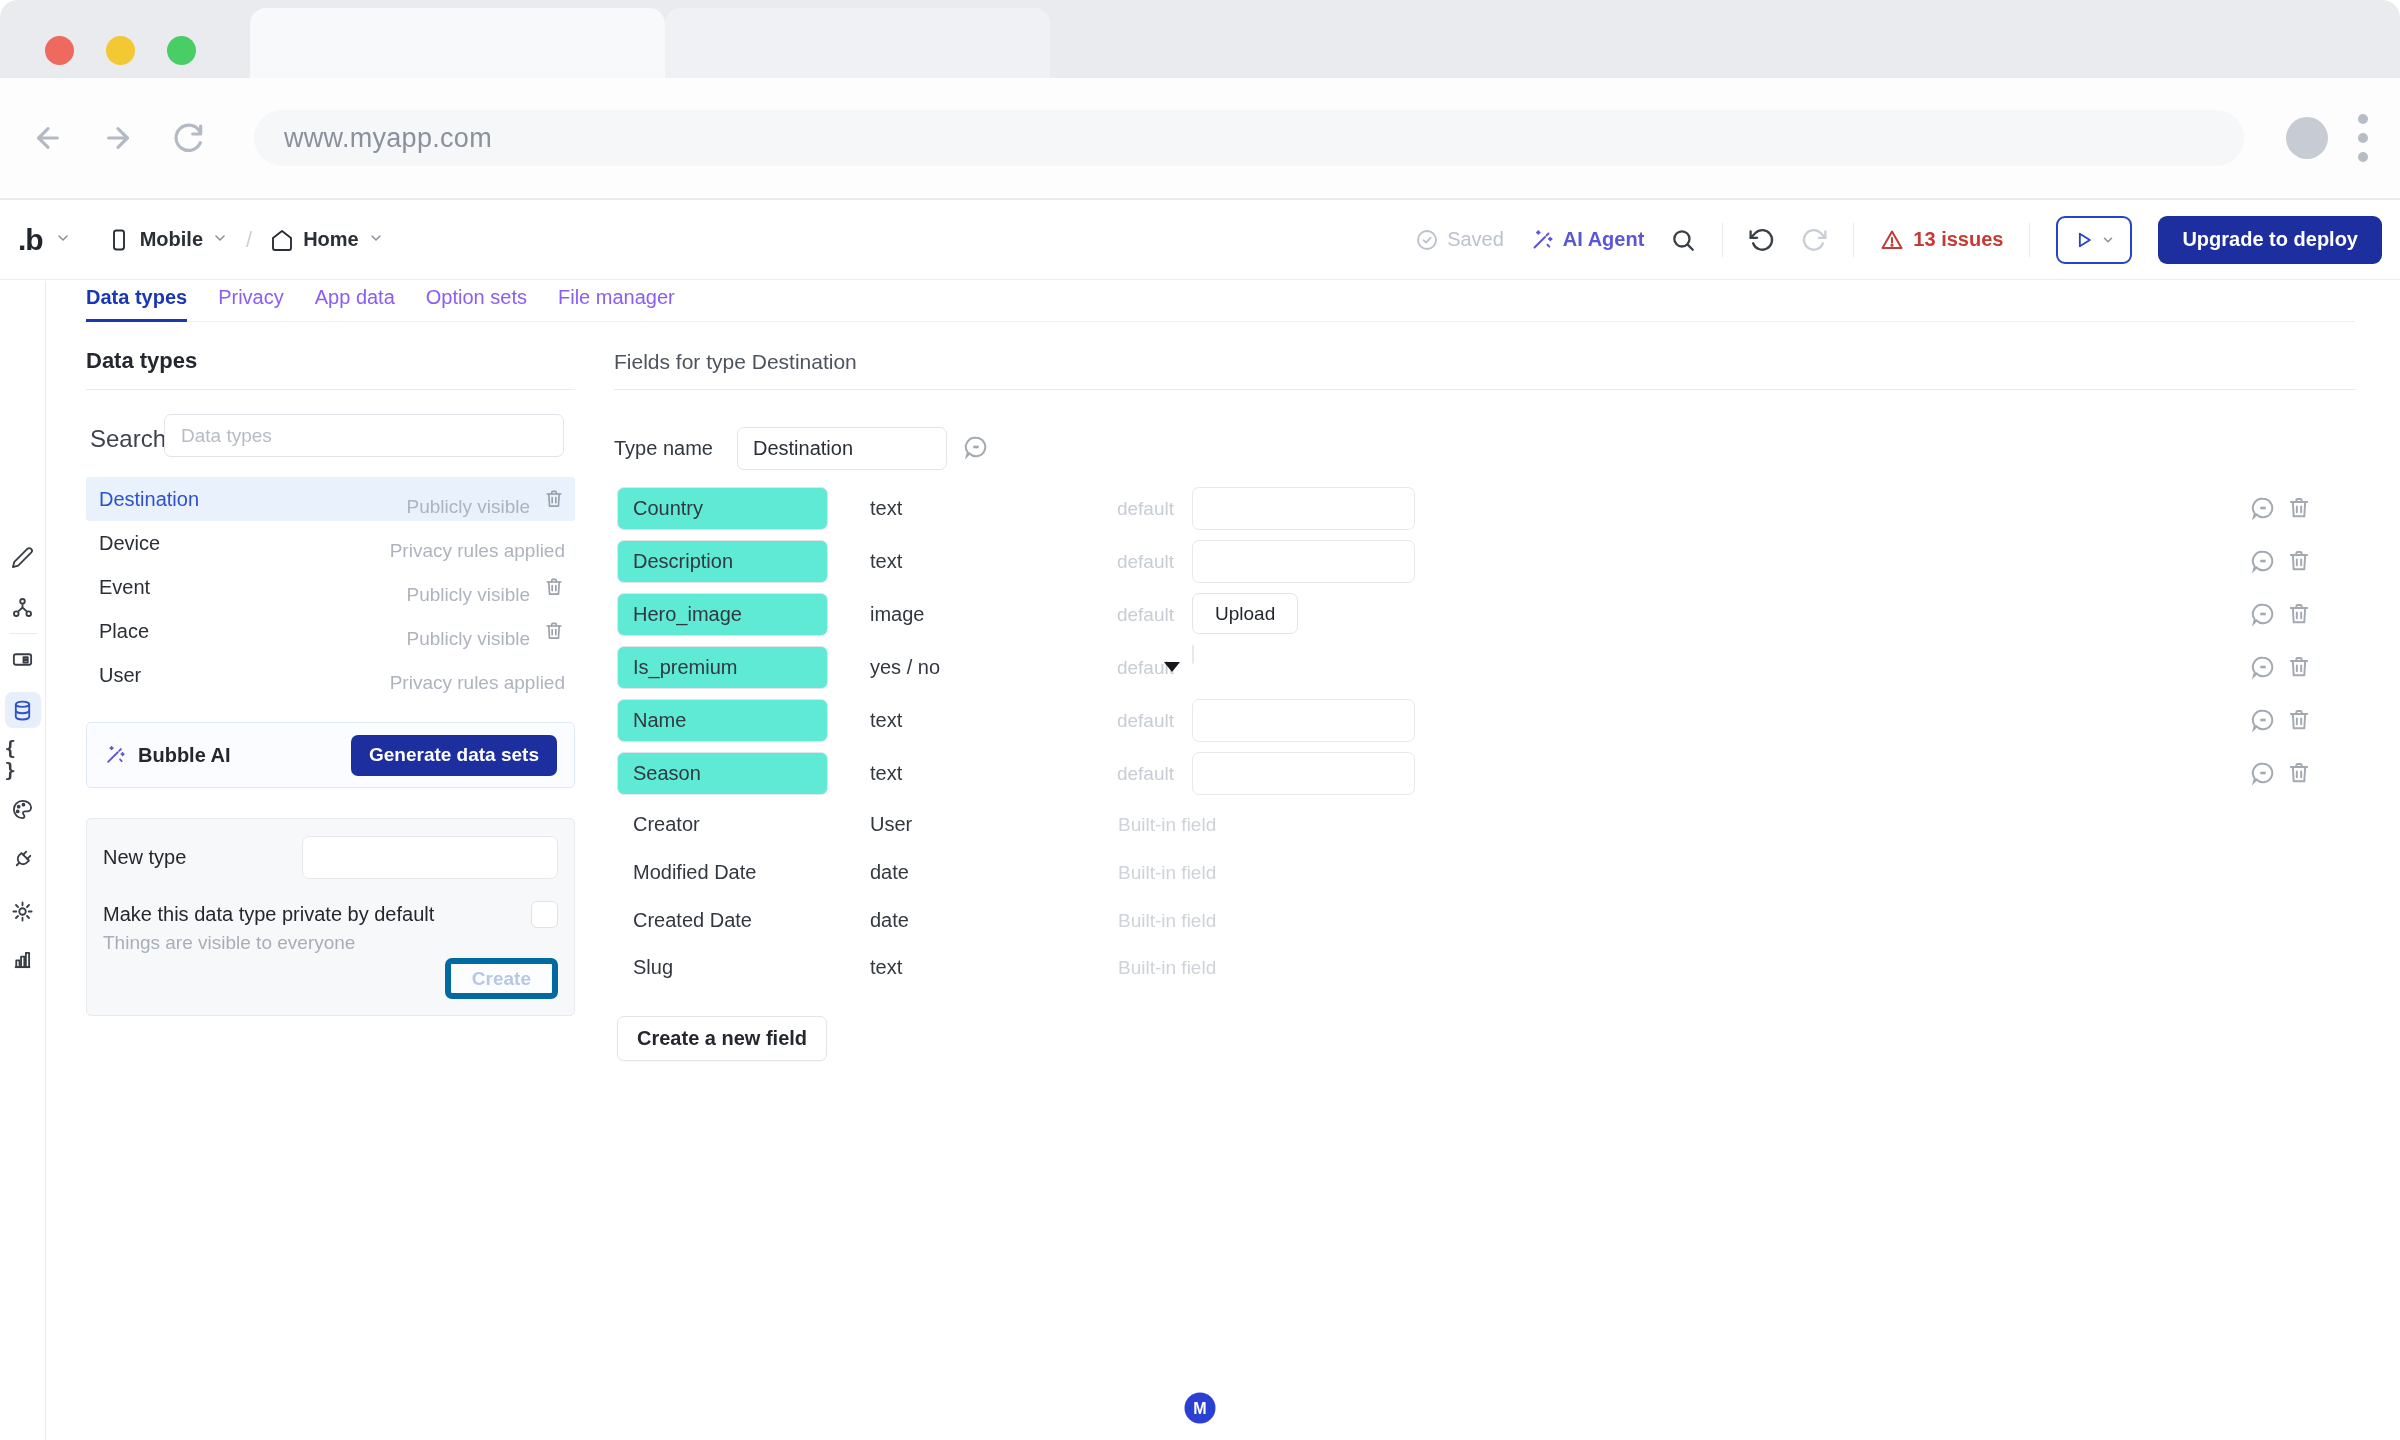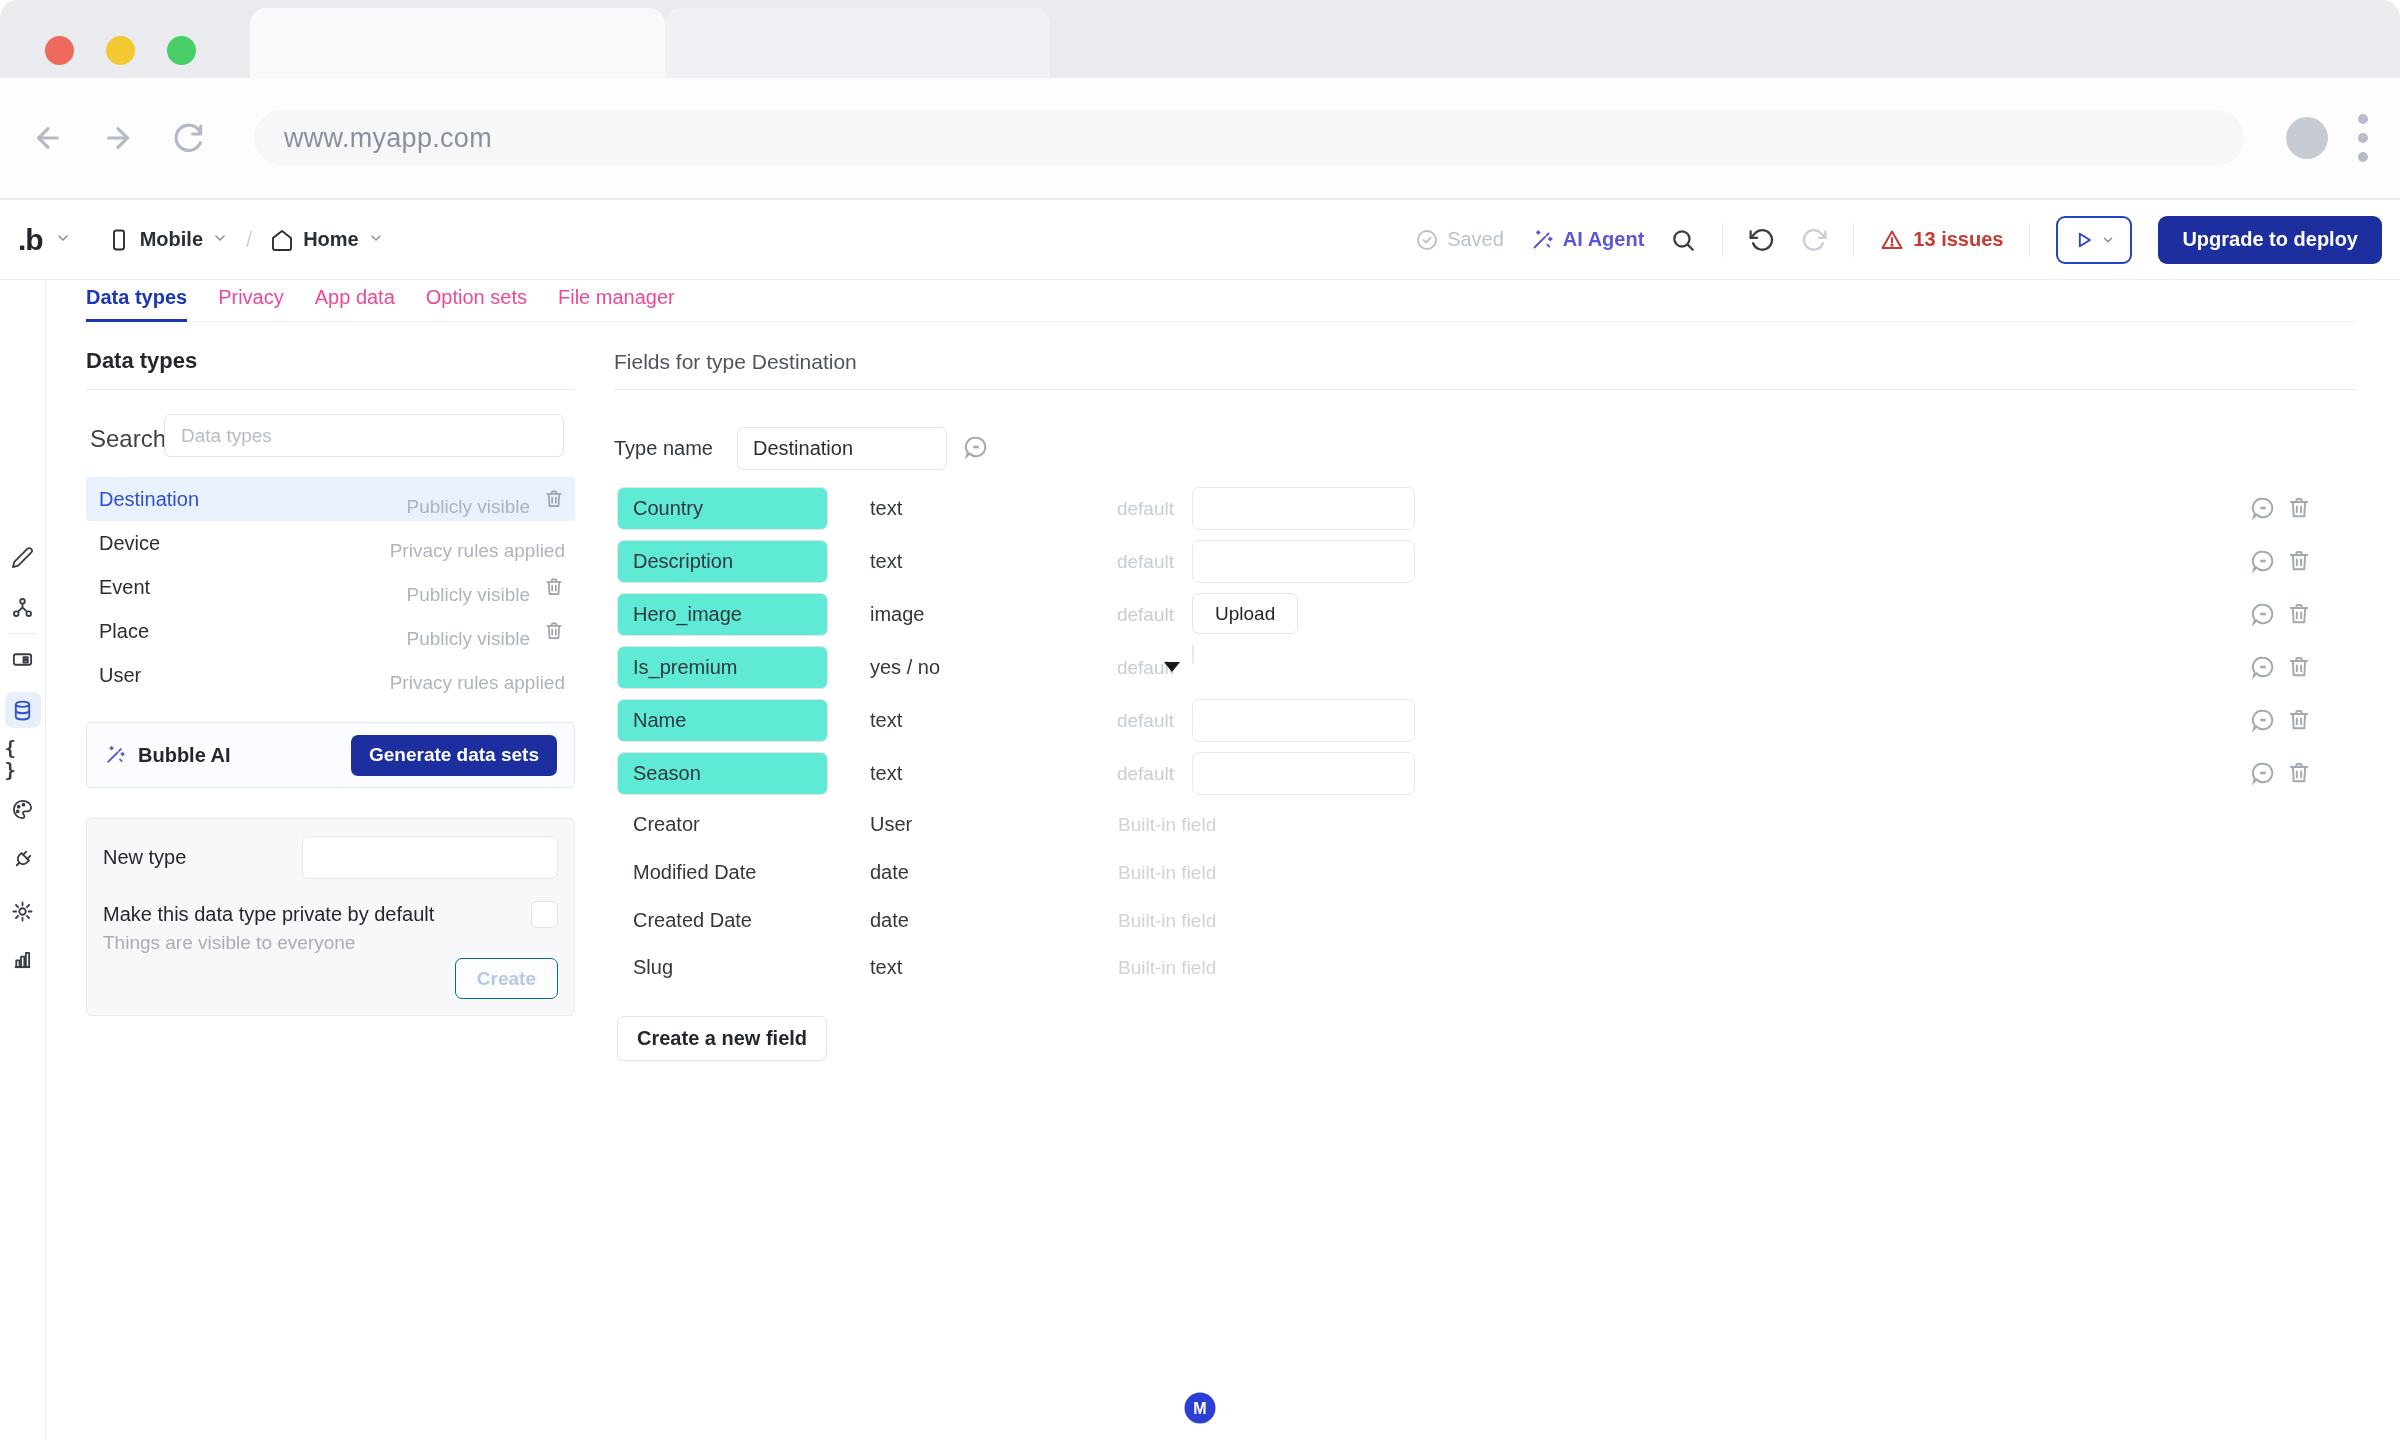--- a/index.html
+++ b/index.html
@@ -57,21 +57,21 @@
   .rail-ic { position:absolute; left:50%; transform:translate(-50%,-50%); width:36px; height:36px; display:flex; align-items:center; justify-content:center; color:#393e46; border-radius:8px; }
   .rail-ic svg { width:23px; height:23px; }
   .rail-ic.active { background:#e7effb; color:#2d4fd0; }
   .rail-divider { position:absolute; left:9px; top:352px; width:28px; height:1px; background:#e9ebee; }
   .rail-braces { font-size:19px; font-weight:700; letter-spacing:1px; font-family:"DejaVu Sans Mono", monospace; }
   .rail-avatar { position:absolute; left:50%; transform:translate(-50%,-50%); top:1408px; width:31px; height:31px; border-radius:50%; background:#2c3fd3; color:#fff; font-size:16px; font-weight:700; display:flex; align-items:center; justify-content:center; }
 
   
   .tabs-divider { position:absolute; left:86px; top:321px; width:2269px; height:1px; background:#edeef1; }
   .tabs-nav { position:absolute; left:86px; top:282px; height:40px; display:flex; gap:31px; align-items:flex-end; }
-  .tab { font-size:20px; color:#ec4899; padding-bottom:10px; border-bottom:3px solid transparent; cursor:default; }
+  .tab { font-size:20px; color:#8b5cf6; padding-bottom:10px; border-bottom:3px solid transparent; cursor:default; }
   .tab.active { color:#1b36b5; font-weight:700; border-bottom-color:#1b36b5; }
 
   
   .lp-title { position:absolute; left:86px; top:348px; font-size:22px; font-weight:700; color:#24282e; }
   .lp-divider { position:absolute; left:86px; top:389px; width:489px; height:1px; background:#e9ebee; }
   .lp-search-label { position:absolute; left:90px; top:425px; font-size:24px; color:#3e434b; }
   .lp-search { position:absolute; left:164px; top:414px; width:400px; height:43px; border:1px solid #e2e4e9; border-radius:7px; background:#fff; padding:0 16px; font-size:19px; color:#2a2f36; font-family:"Liberation Sans",sans-serif; }
   .lp-search::placeholder { color:#b6bcc6; }
   .type-list { position:absolute; left:86px; top:477px; width:489px; }
   .type-row { height:44px; display:flex; align-items:center; padding:0 10px 0 13px; border-radius:3px; }
@@ -89,21 +89,21 @@
   .gen-btn { margin-left:auto; height:41px; padding:0 18px; background:#1d2e9e; color:#fff; border:none; border-radius:7px; font-size:19px; font-weight:600; font-family:"Liberation Sans",sans-serif; }
 
   .newtype-card { position:absolute; left:86px; top:818px; width:489px; height:198px; background:#f7f8f9; border:1px solid #e8eaed; border-radius:5px; padding:17px 16px; }
   .nt-row1 { display:flex; align-items:center; }
   .nt-label { font-size:20px; color:#24282e; }
   .nt-input { margin-left:auto; width:256px; height:43px; border:1px solid #e5e7ea; border-radius:7px; background:#fff; padding:0 12px; font-size:19px; font-family:"Liberation Sans",sans-serif; }
   .nt-row2 { display:flex; align-items:flex-start; margin-top:22px; }
   .nt-private { font-size:20px; color:#24282e; line-height:26px; }
   .nt-check { margin-left:auto; width:27px; height:27px; border:1px solid #dfe2e6; border-radius:6px; background:#fff; }
   .nt-hint { font-size:19px; color:#a8aeb8; margin-top:5px; }
-  .nt-create { position:absolute; right:16px; bottom:16px; height:41px; padding:0 21px; background:#fcfdfe; border:1px solid #0369a1; border-radius:7px; color:#b9c7e4; font-size:19px; font-weight:600; font-family:"Liberation Sans",sans-serif; }
+  .nt-create { position:absolute; right:16px; bottom:16px; height:41px; padding:0 21px; background:#fcfdfe; border:6px solid #0369a1; border-radius:7px; color:#b9c7e4; font-size:19px; font-weight:600; font-family:"Liberation Sans",sans-serif; }
 
   
   .fp-title { position:absolute; left:614px; top:350px; font-size:21px; color:#4d545e; }
   .fp-divider { position:absolute; left:614px; top:389px; width:1742px; height:1px; background:#e9ebee; }
   .tn-label { position:absolute; left:614px; top:437px; font-size:20px; color:#32383f; }
   .tn-input { position:absolute; left:737px; top:427px; width:210px; height:43px; border:1px solid #e2e4e9; border-radius:7px; padding:0 15px; font-size:20px; color:#2a2f36; font-family:"Liberation Sans",sans-serif; }
   .tn-comment { position:absolute; left:963px; top:434px; width:26px; height:26px; color:#a3a9b1; }
   .tn-comment svg { width:26px; height:26px; }
 
   .frow { position:absolute; left:614px; width:1742px; height:43px; }

